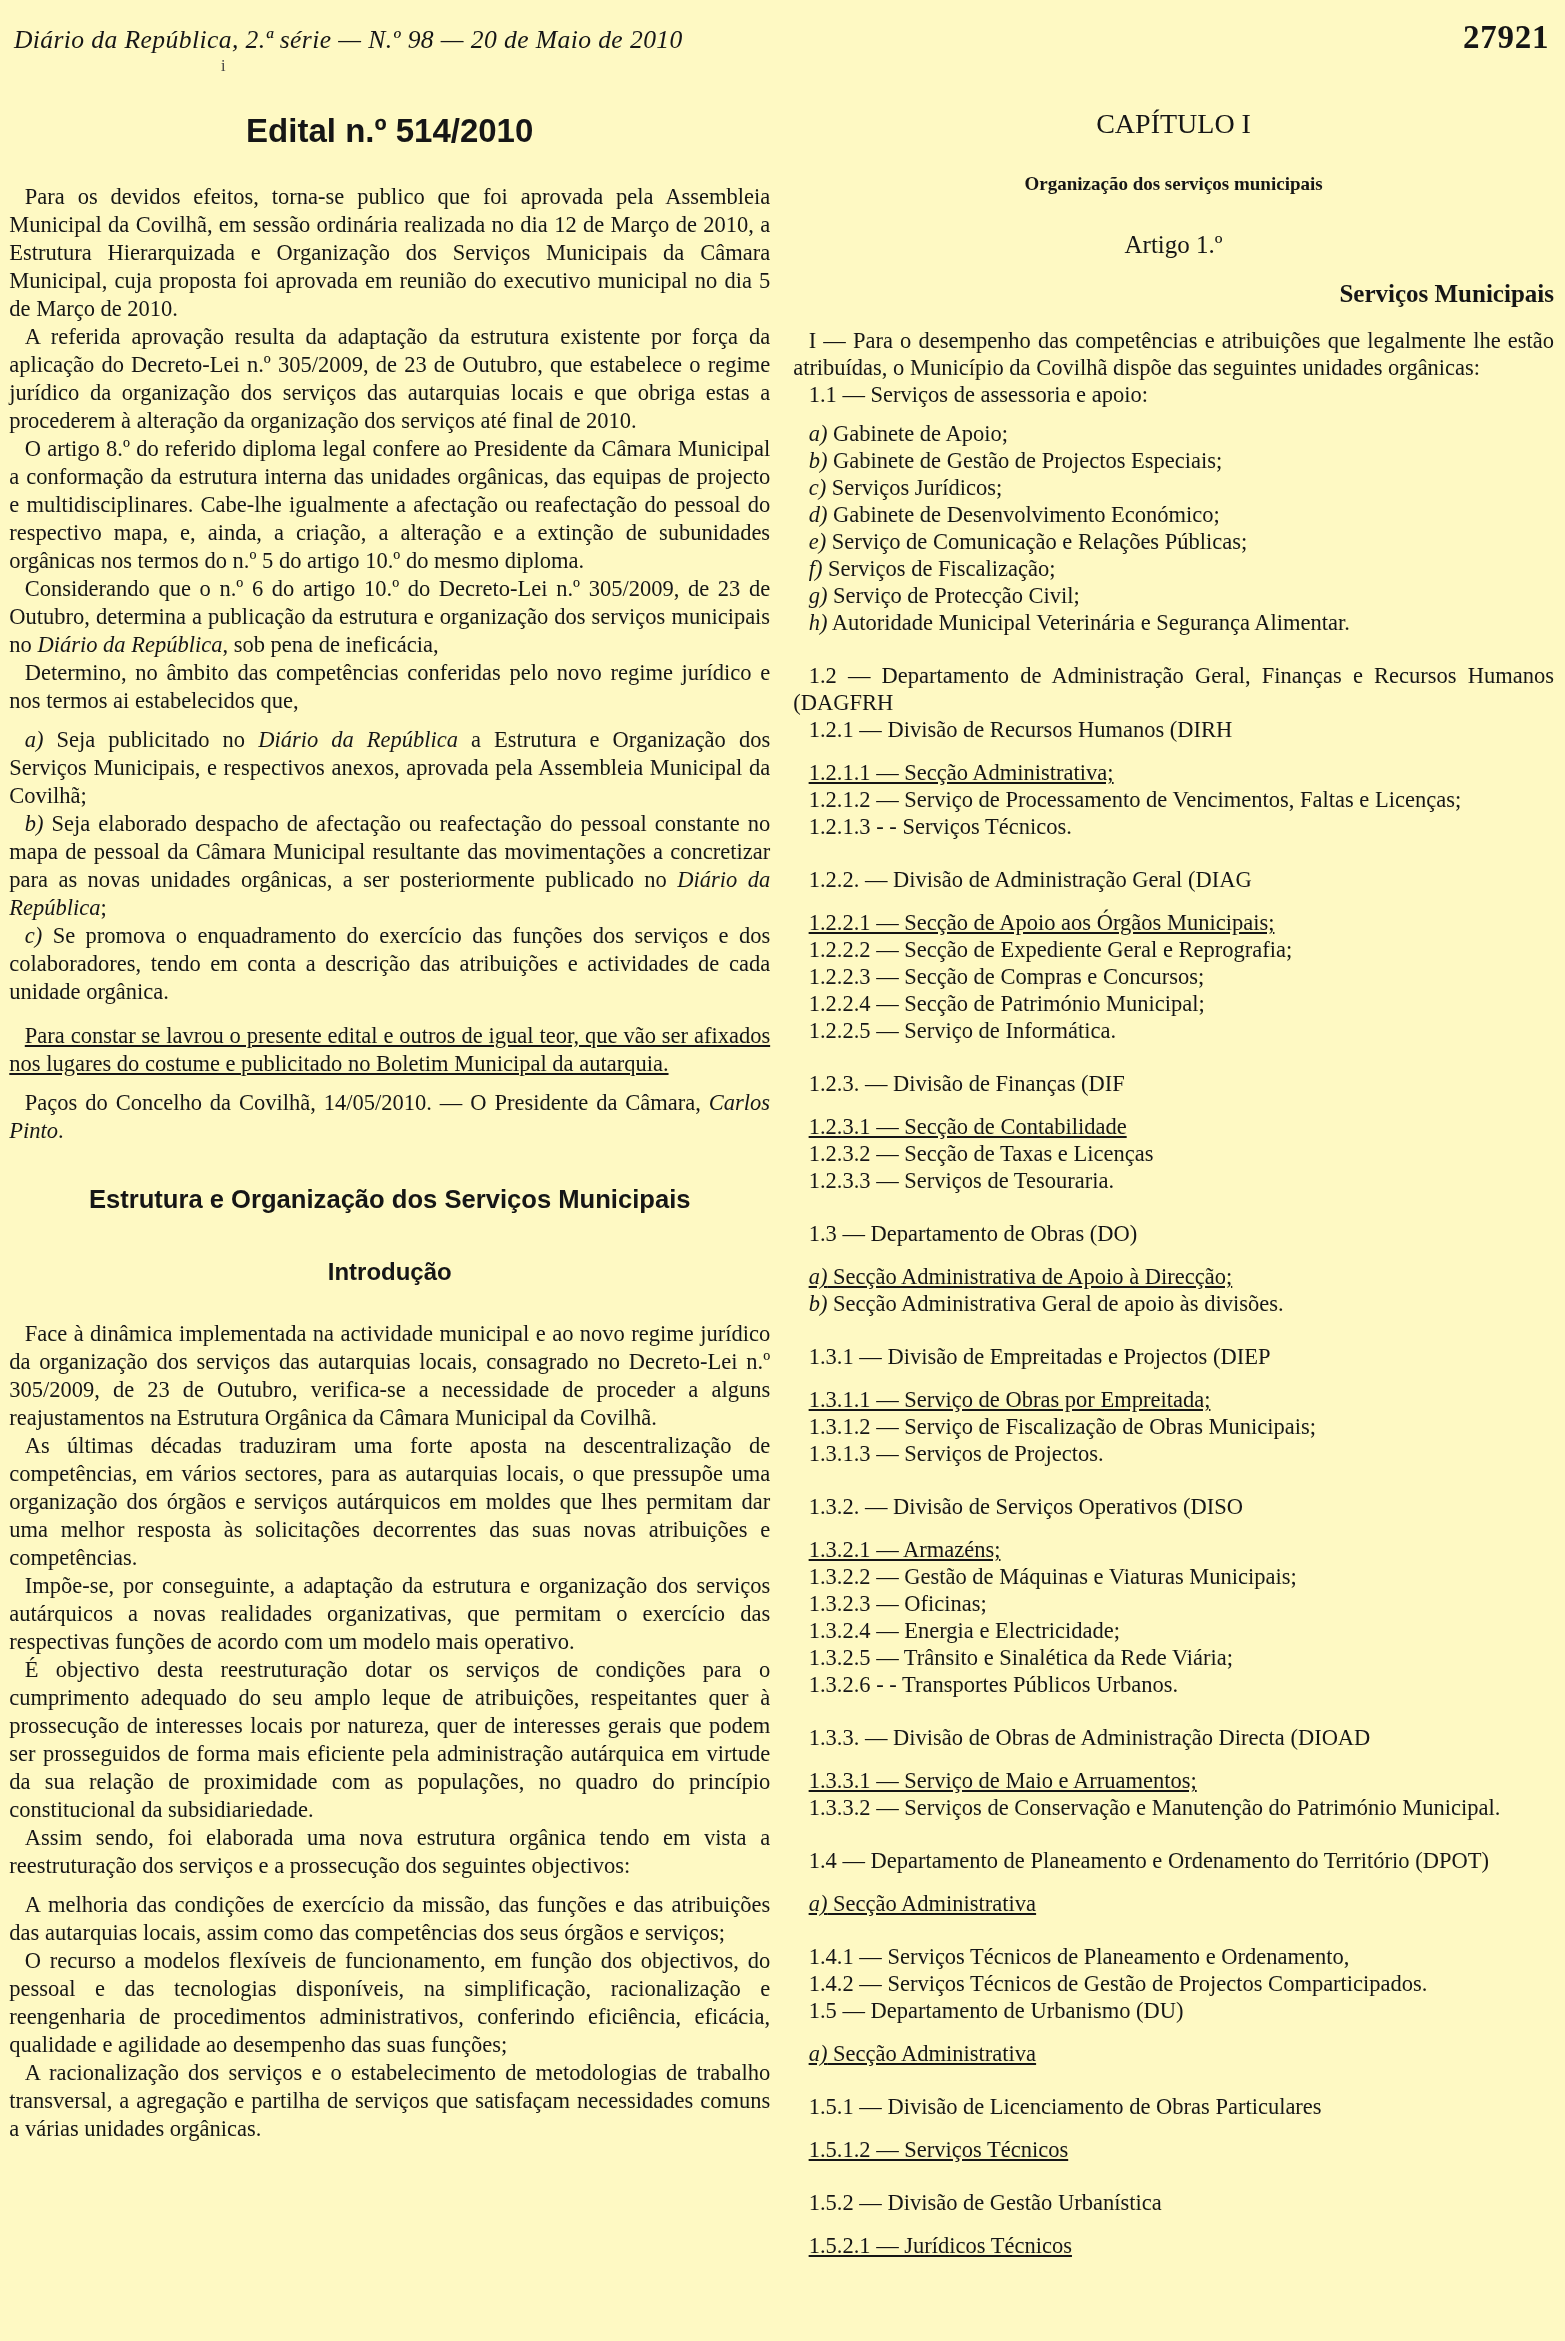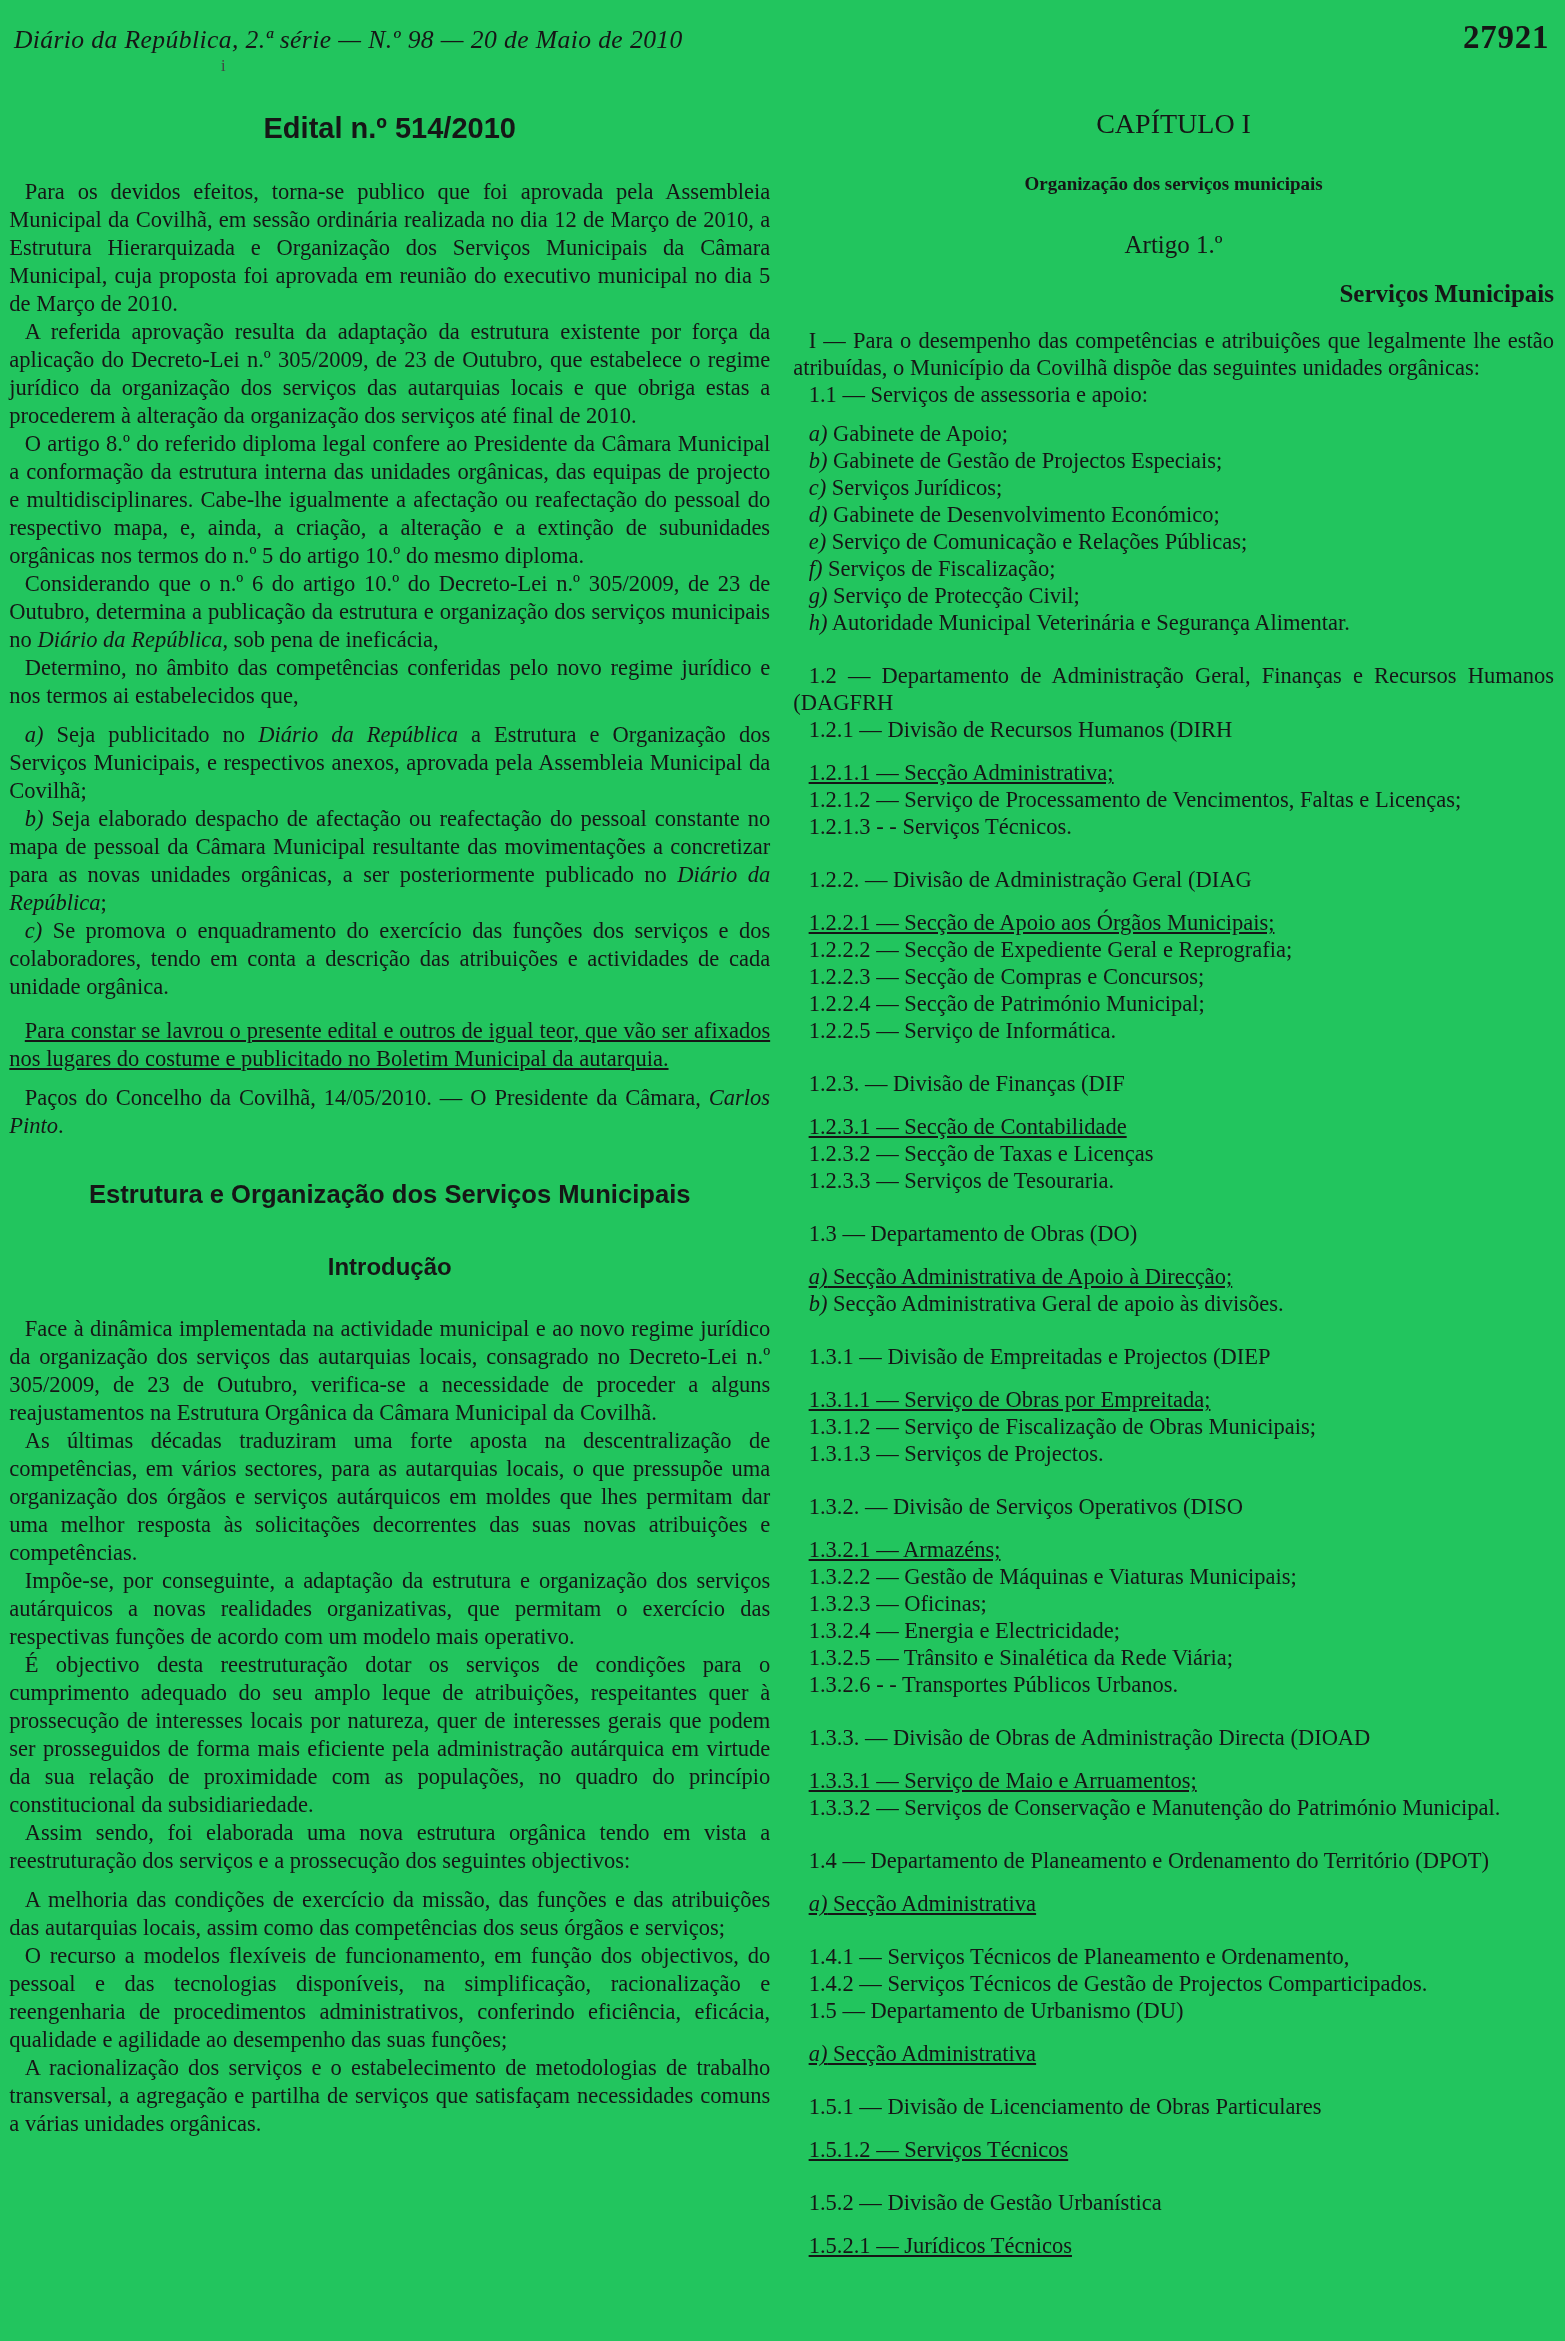--- a/index.html
+++ b/index.html
@@ -1,21 +1,21 @@
 <!DOCTYPE html>
 <html style="font-size:12.4px"><head>
 <meta charset="utf-8">
 <style>
   * { box-sizing: border-box; }
   html, body { margin: 0; padding: 0; background: #e8e8e8; }
   .page {
     width: 1565px;
     height: 2342px;
     margin: 0 auto;
-    background: #22c55e;
+    background: #fef9c3;
     color: #161616;
     font-family: "Liberation Serif", "DejaVu Serif", serif;
     position: relative;
     padding: 17px 11px 0 9.3px;
     overflow: hidden;
   }
   .hdr {
     display: flex;
     justify-content: space-between;
     align-items: baseline;
@@ -37,21 +37,21 @@
   }
   .col-right p { line-height: 27px; }
 
   .h-sans {
     font-family: "Liberation Sans", "DejaVu Sans", sans-serif;
     font-weight: bold;
     text-align: center;
     text-indent: 0;
     margin: 0;
   }
-  .edital-title  { font-size: 29px; margin: 20px 0 33px 0; }
+  .edital-title  { font-size: 33px; margin: 20px 0 33px 0; }
   .section-title { font-size: 25.6px; margin: 39px 0 0 0; line-height: 31px; }
   .intro-title   { font-size: 24px; margin: 43px 0 34px 0; }
 
   .r-chapter       { font-size: 28px; text-align: center; text-indent: 0; margin: 18.6px 0 0 0; font-weight: normal; }
   .r-chapter-title { font-size: 19px; font-weight: bold; text-align: center; text-indent: 0; margin: 33px 0 0 0; }
   .r-article       { font-size: 25px; text-align: center; text-indent: 0; margin: 34px 0 0 0; }
   .r-article-title { font-size: 25px; font-weight: bold; text-align: right; text-indent: 0; margin: 22px 0 20px 0; }
 
   .letters { margin: 12.4px 0 0 0; }
   .entry { }

